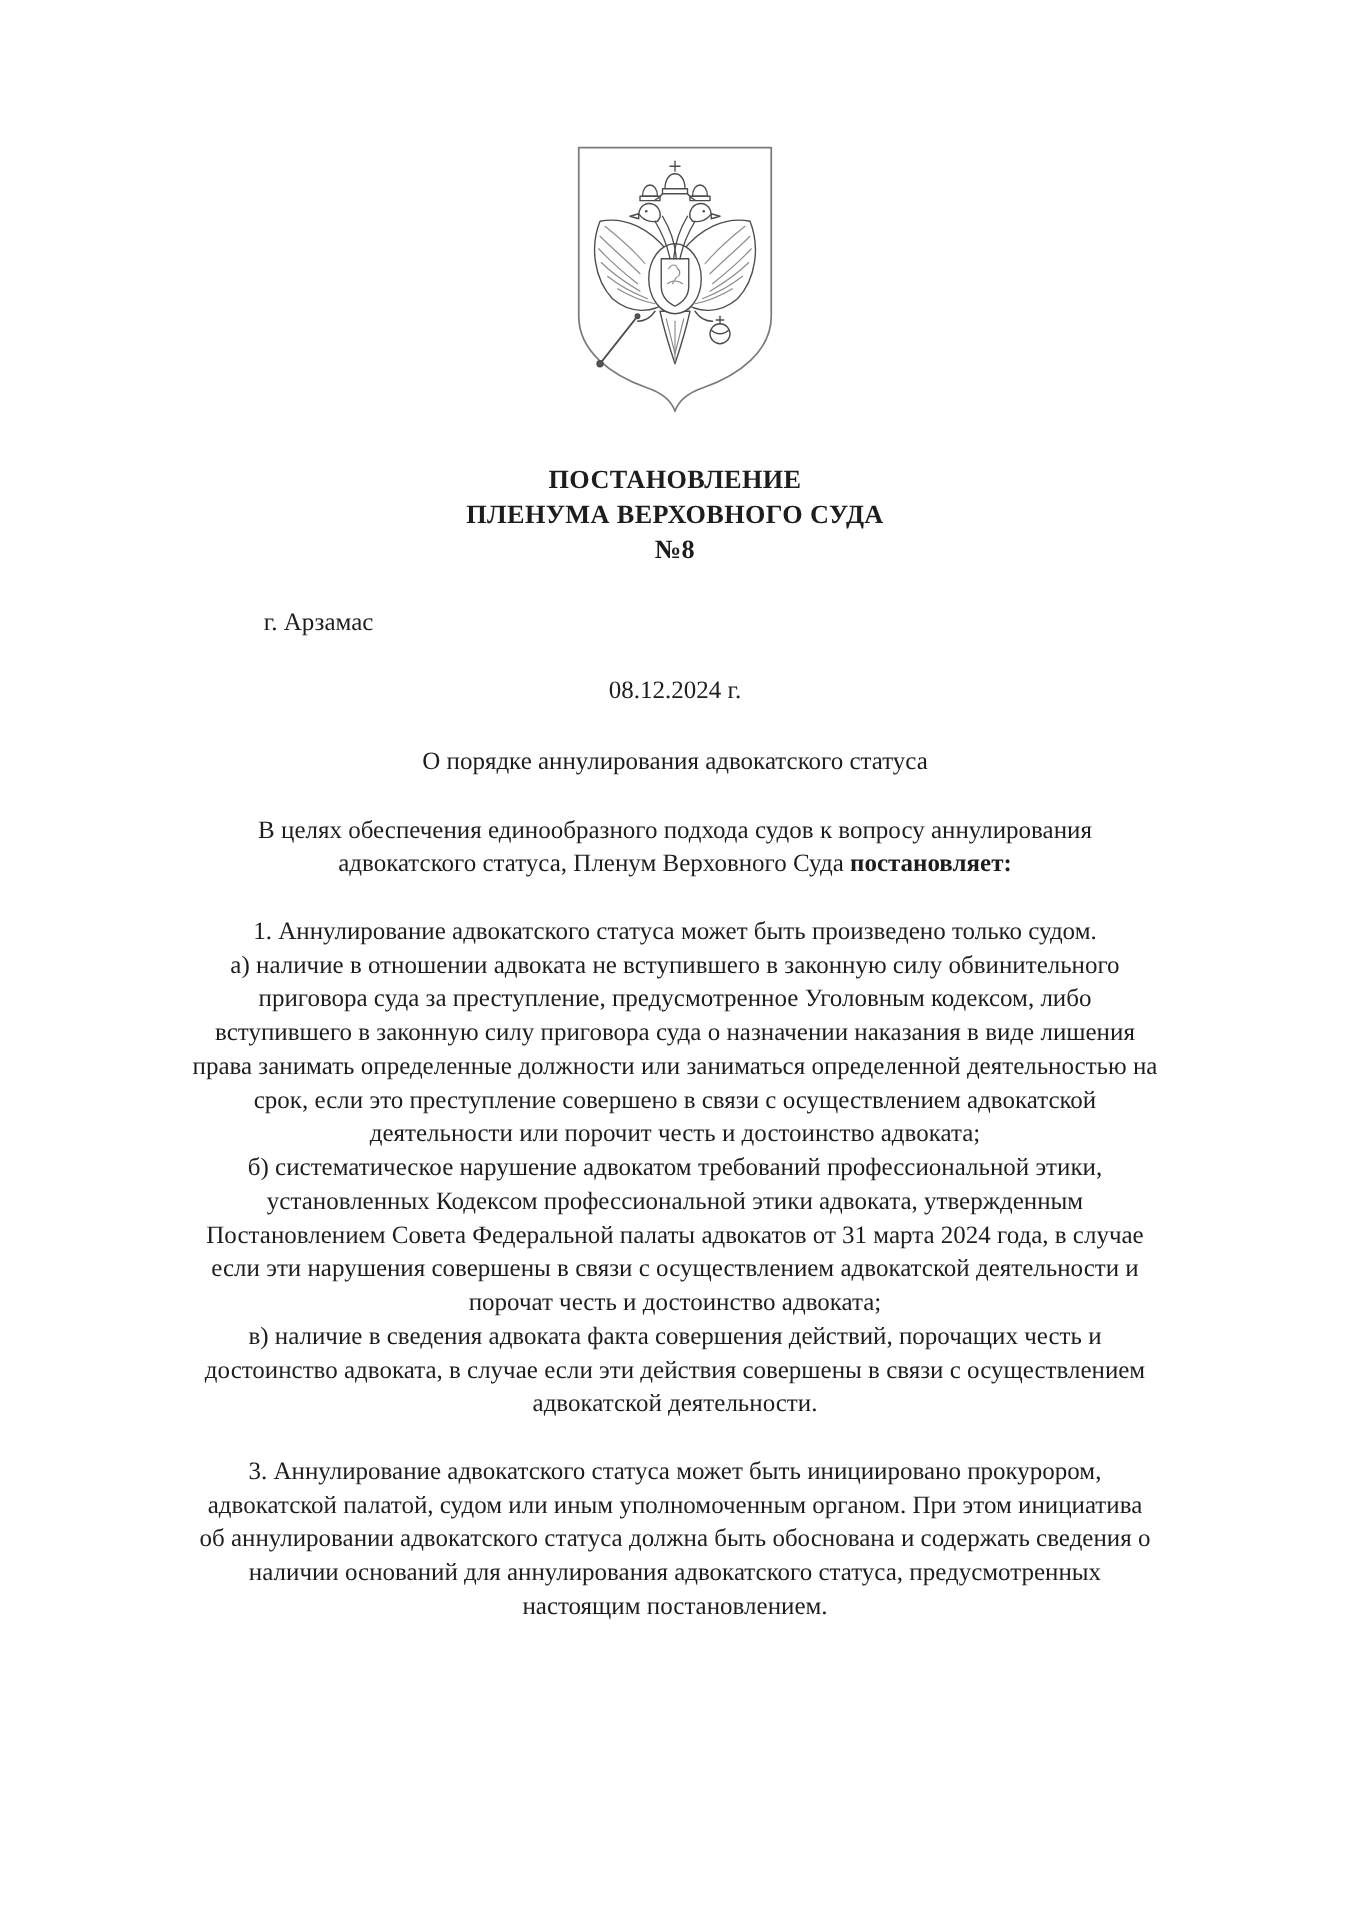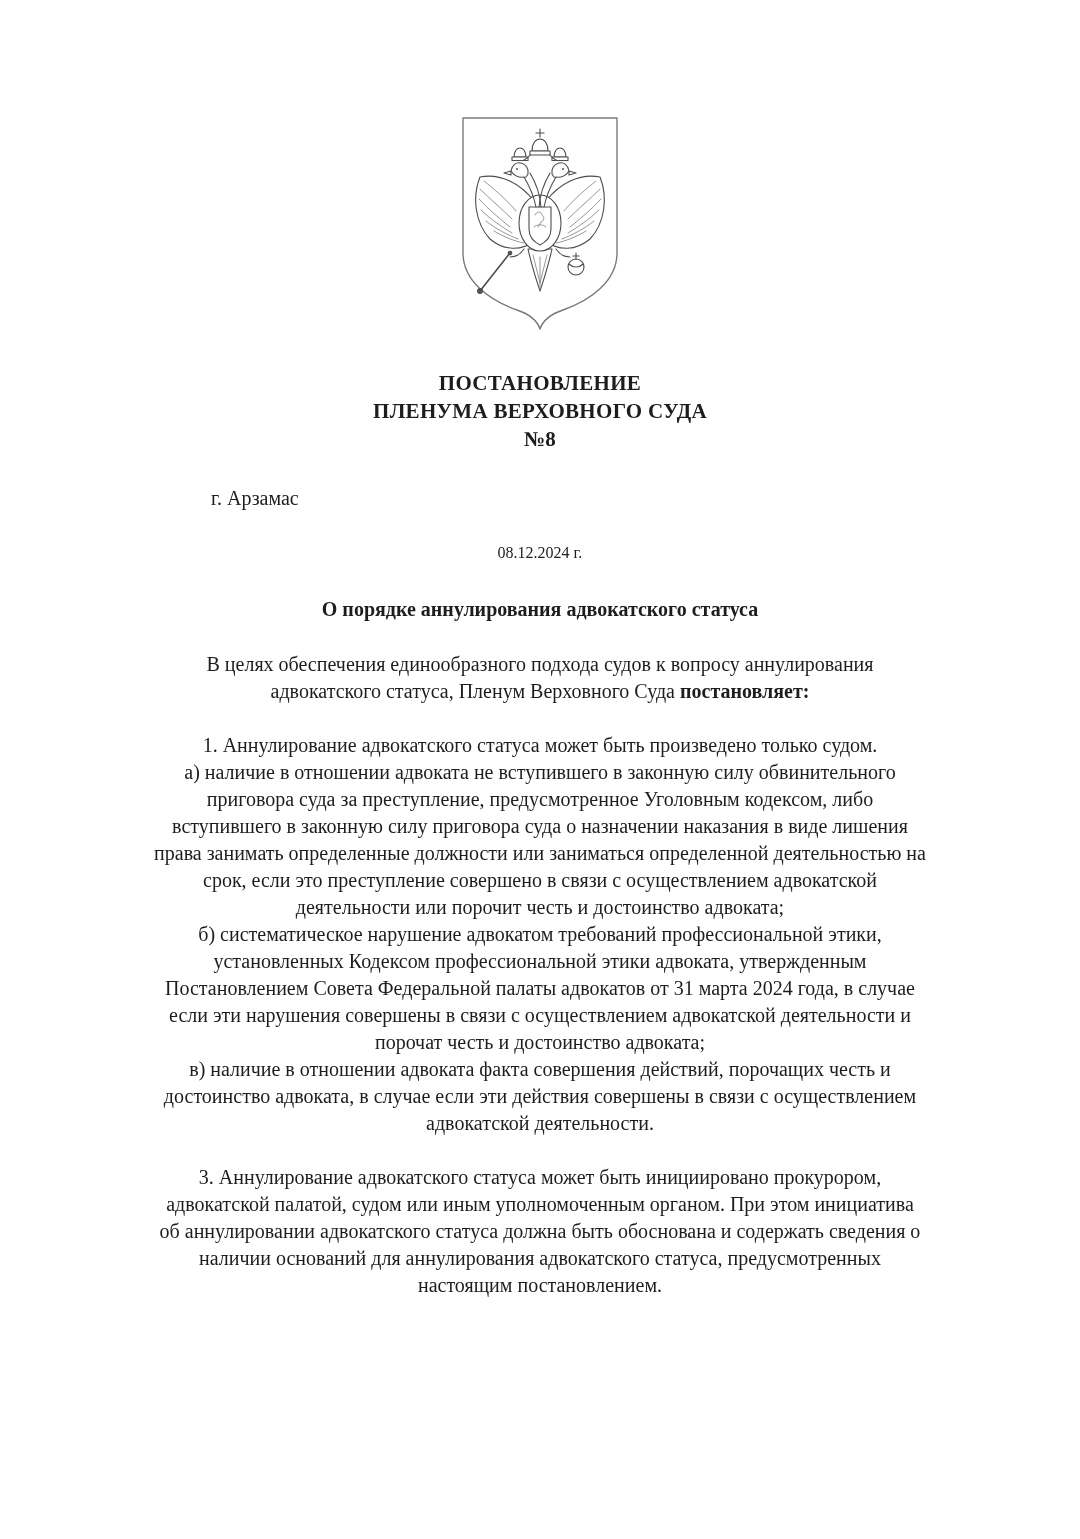--- a/index.html
+++ b/index.html
@@ -17,22 +17,22 @@
   .emblem svg { display: block; }
   .title {
     text-align: center;
     font-weight: bold;
     font-size: 21px;
     line-height: 28px;
     margin-top: 36px;
     letter-spacing: 0.3px;
   }
   .place  { font-size: 20px; line-height: 27px; margin: 32px 0 0 125px; }
-  .date   { text-align: center; font-size: 16px; line-height: 27px; margin-top: 27px; }
-  .subject{ text-align: center; font-weight: bold; font-size: 20px; line-height: 27px; margin-top: 30px; }
+  .date   { text-align: center; font-size: 20px; line-height: 27px; margin-top: 27px; }
+  .subject{ text-align: center; font-weight: normal; font-size: 20px; line-height: 27px; margin-top: 30px; }
   .bodytext {
     padding: 0 68px;
     font-size: 20px;
     line-height: 27px;
     text-align: center;
     margin-top: 28px;
   }
   .para { margin: 0; }
   .gap  { margin-top: 27px; }
 </style>
@@ -133,17 +133,17 @@
 
   <div class="date">08.12.2024 г.</div>
 
   <div class="subject">О порядке аннулирования адвокатского статуса</div>
 
   <div class="bodytext">
     <p class="para"><span>В целях обеспечения единообразного подхода судов к вопросу аннулирования адвокатского статуса, Пленум Верховного Суда </span><b>постановляет:</b></p>
     <p class="para gap">1. Аннулирование адвокатского статуса может быть произведено только судом.</p>
     <p class="para">а) наличие в отношении адвоката не вступившего в законную силу обвинительного приговора суда за преступление, предусмотренное Уголовным кодексом, либо вступившего в законную силу приговора суда о назначении наказания в виде лишения права занимать определенные должности или заниматься определенной деятельностью на срок, если это преступление совершено в связи с осуществлением адвокатской деятельности или порочит честь и достоинство адвоката;</p>
     <p class="para">б) систематическое нарушение адвокатом требований профессиональной этики, установленных Кодексом профессиональной этики адвоката, утвержденным Постановлением Совета Федеральной палаты адвокатов от 31 марта 2024 года, в случае если эти нарушения совершены в связи с осуществлением адвокатской деятельности и порочат честь и достоинство адвоката;</p>
-    <p class="para">в) наличие в отношении адвоката факта совершения действий, порочащих честь и достоинство адвоката, в случае если эти действия совершены в связи с осуществлением адвокатской деятельности.</p>
+    <p class="para">в) наличие в сведения адвоката факта совершения действий, порочащих честь и достоинство адвоката, в случае если эти действия совершены в связи с осуществлением адвокатской деятельности.</p>
     <p class="para gap">3. Аннулирование адвокатского статуса может быть инициировано прокурором, адвокатской палатой, судом или иным уполномоченным органом. При этом инициатива об аннулировании адвокатского статуса должна быть обоснована и содержать сведения о наличии оснований для аннулирования адвокатского статуса, предусмотренных настоящим постановлением.</p>
   </div>
 
 </div>
 
 </body></html>

